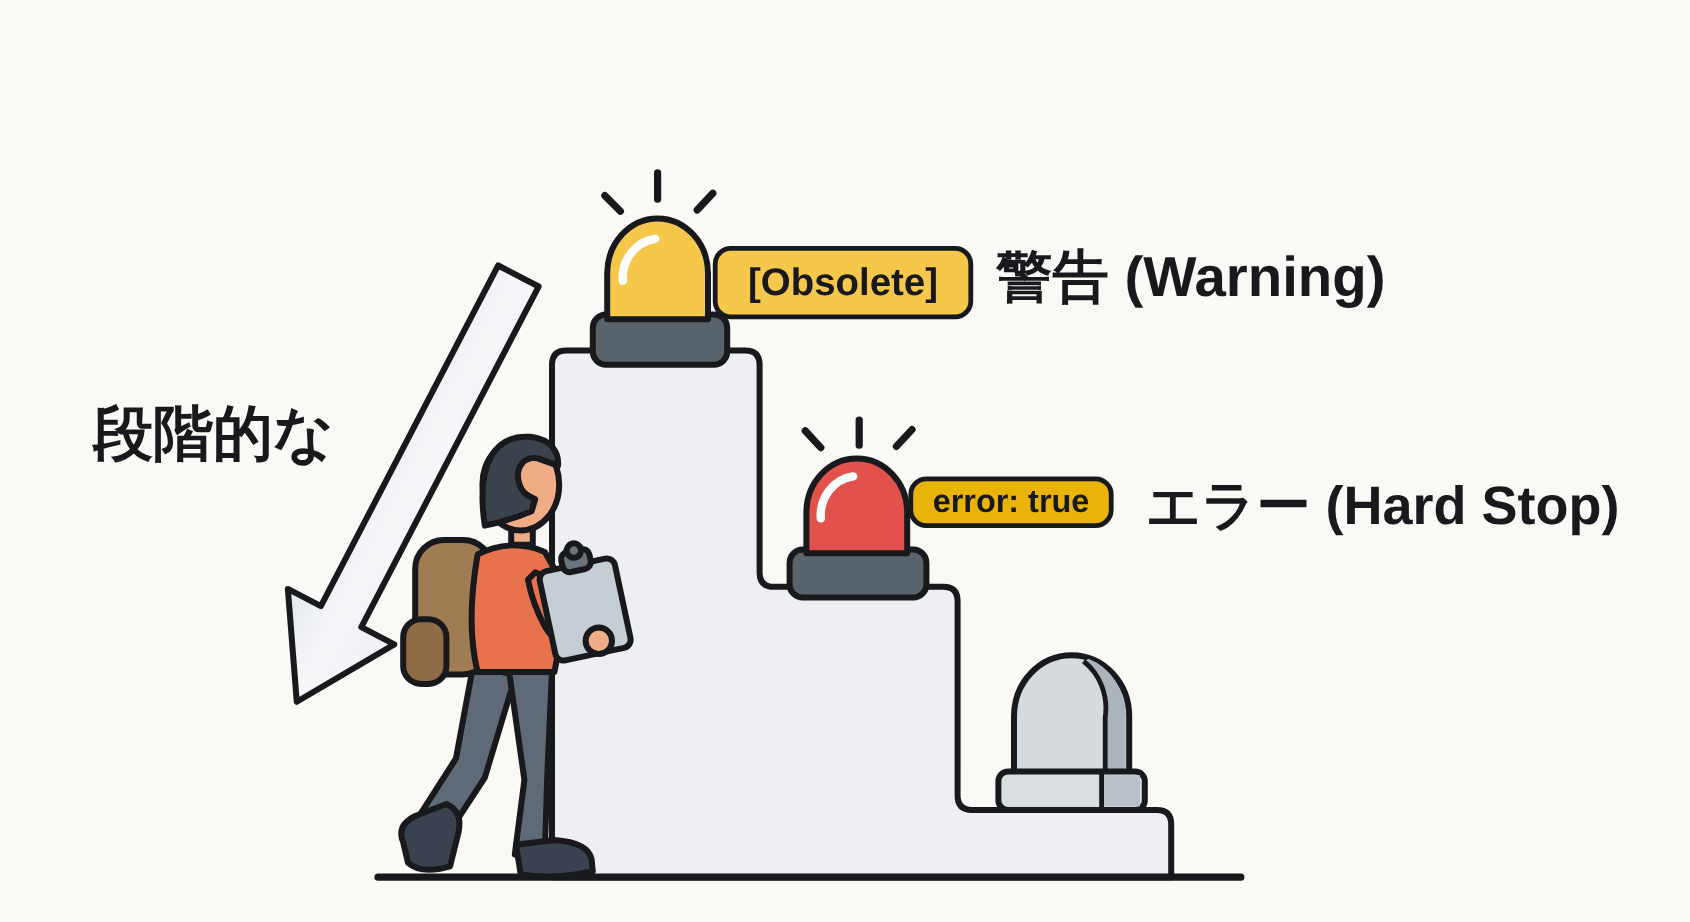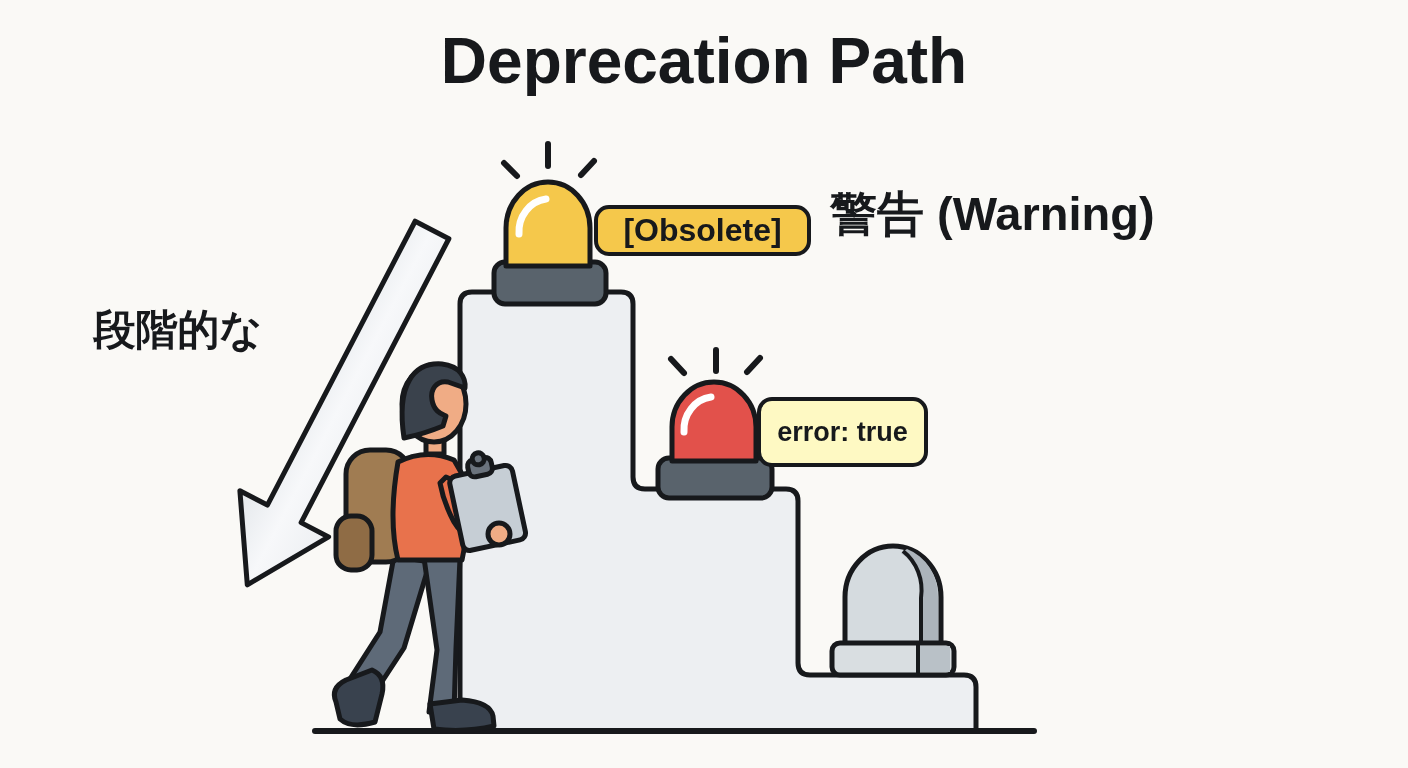--- a/index.html
+++ b/index.html
@@ -1,29 +1,29 @@
 <!DOCTYPE html>
 <html><head>
 <meta charset="utf-8">
 <style>
   html,body{margin:0;padding:0;background:#FAF9F6;}
   .stage{position:relative;width:1408px;height:768px;overflow:hidden;
          background:#FAF9F6;font-family:"Liberation Sans","DejaVu Sans",sans-serif;color:#17191C;}
   .stage svg{position:absolute;left:0;top:0;}
   .title{position:absolute;left:0;top:24px;width:1408px;text-align:center;
          font-size:64px;font-weight:bold;letter-spacing:0px;color:#17191C;}
-  .side-note{position:absolute;left:28px;top:304px;width:300px;text-align:center;
-         font-size:42px;font-weight:bold;line-height:1.26;color:#17191C;}
+  .side-note{position:absolute;left:28px;top:330px;width:300px;text-align:center;
+         font-size:50px;font-weight:bold;line-height:1.26;color:#17191C;}
   .badge{position:absolute;display:flex;align-items:center;justify-content:center;
          border:4px solid #17191C;border-radius:15px;font-weight:bold;color:#17191C;
          box-sizing:border-box;}
-  .badge-obsolete{left:594px;top:205px;width:217px;height:51px;background:#F5C84B;font-size:32px;}
-  .badge-error{left:757px;top:397px;width:171px;height:70px;background:#fef9c3;font-size:27px;}
+  .badge-obsolete{left:594px;top:205px;width:217px;height:61px;background:#F5C84B;font-size:32px;}
+  .badge-error{left:757px;top:397px;width:171px;height:43px;background:#eab308;font-size:27px;}
   .stage-label{position:absolute;font-weight:bold;color:#17191C;white-space:nowrap;}
-  .label-warning{left:830px;top:183px;font-size:47px;}
+  .label-warning{left:830px;top:200px;font-size:47px;}
   .label-hardstop{left:955px;top:392px;font-size:45px;}
   .label-removed{left:968px;top:578px;font-size:45px;}
 </style>
 </head>
 <body>
 
 <div class="stage">
 
   <svg width="1408" height="768" viewBox="0 0 1408 768">
     <defs>
@@ -107,24 +107,24 @@
 
       <g transform="rotate(-12 487 505)">
         <rect x="455" y="470" width="64" height="76" rx="7" fill="#C6CED5"></rect>
         <rect x="476" y="458" width="24" height="17" rx="6" fill="#6B737D"></rect>
         <circle cx="488" cy="458" r="6" fill="#6B737D"></circle>
       </g>
       <circle cx="499" cy="534" r="11" fill="#F0AC85"></circle>
     </g>
   </svg>
 
-  <div class="title">Deprecation Path</div>
 
   <div class="side-note">
     <div>段階的な</div>
   </div>
 
   <div class="badge badge-obsolete">[Obsolete]</div>
   <div class="stage-label label-warning">警告 (Warning)</div>
 
   <div class="badge badge-error">error: true</div>
+  <div class="stage-label label-hardstop">エラー (Hard Stop)</div>
 
 </div>
 
 </body></html>

